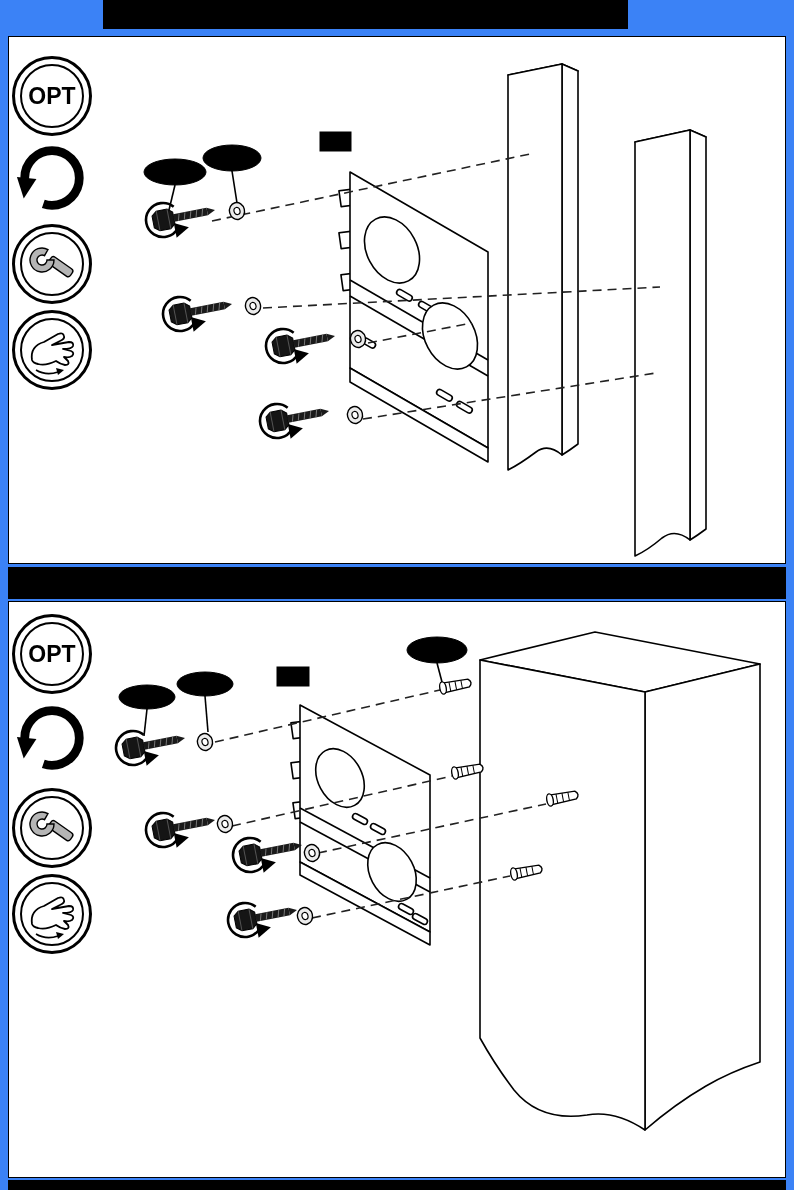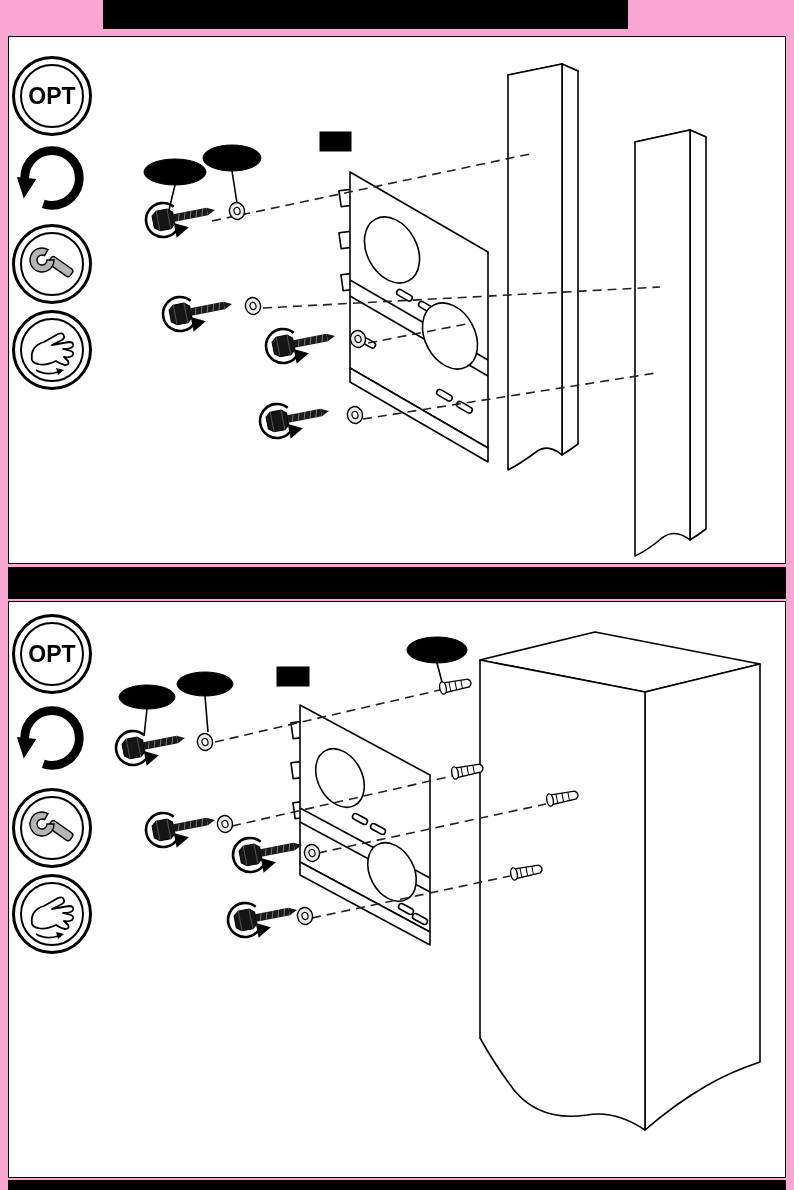--- a/index.html
+++ b/index.html
@@ -1,17 +1,17 @@
 <!DOCTYPE html>
 <html><head>
 <meta charset="utf-8">
 <style>
   html,body{margin:0;padding:0;background:#fff;}
   body{font-family:"Liberation Sans", sans-serif;}
-  .page{position:relative;width:794px;height:1190px;background:#f9a8d4;overflow:hidden;}
+  .page{position:relative;width:794px;height:1190px;background:#3b82f6;overflow:hidden;}
   .bar{position:absolute;background:#000;}
   .bar-top{left:103px;top:0;width:525px;height:29px;}
   .bar-mid{left:8px;top:567px;width:778px;height:32px;}
   .bar-bottom{left:8px;top:1180px;width:778px;height:10px;}
   .panel{position:absolute;left:8px;width:778px;border:1.6px solid #000;box-sizing:border-box;background:#fff;}
   .panel-1{top:36px;height:528px;}
   .panel-2{top:601px;height:577px;}
   .ring-outer{position:absolute;border:3.5px solid #000;border-radius:50%;box-sizing:border-box;
     display:flex;align-items:center;justify-content:center;background:#fff;}
   .ring-inner{width:87%;height:87%;border:2px solid #000;border-radius:50%;box-sizing:border-box;

